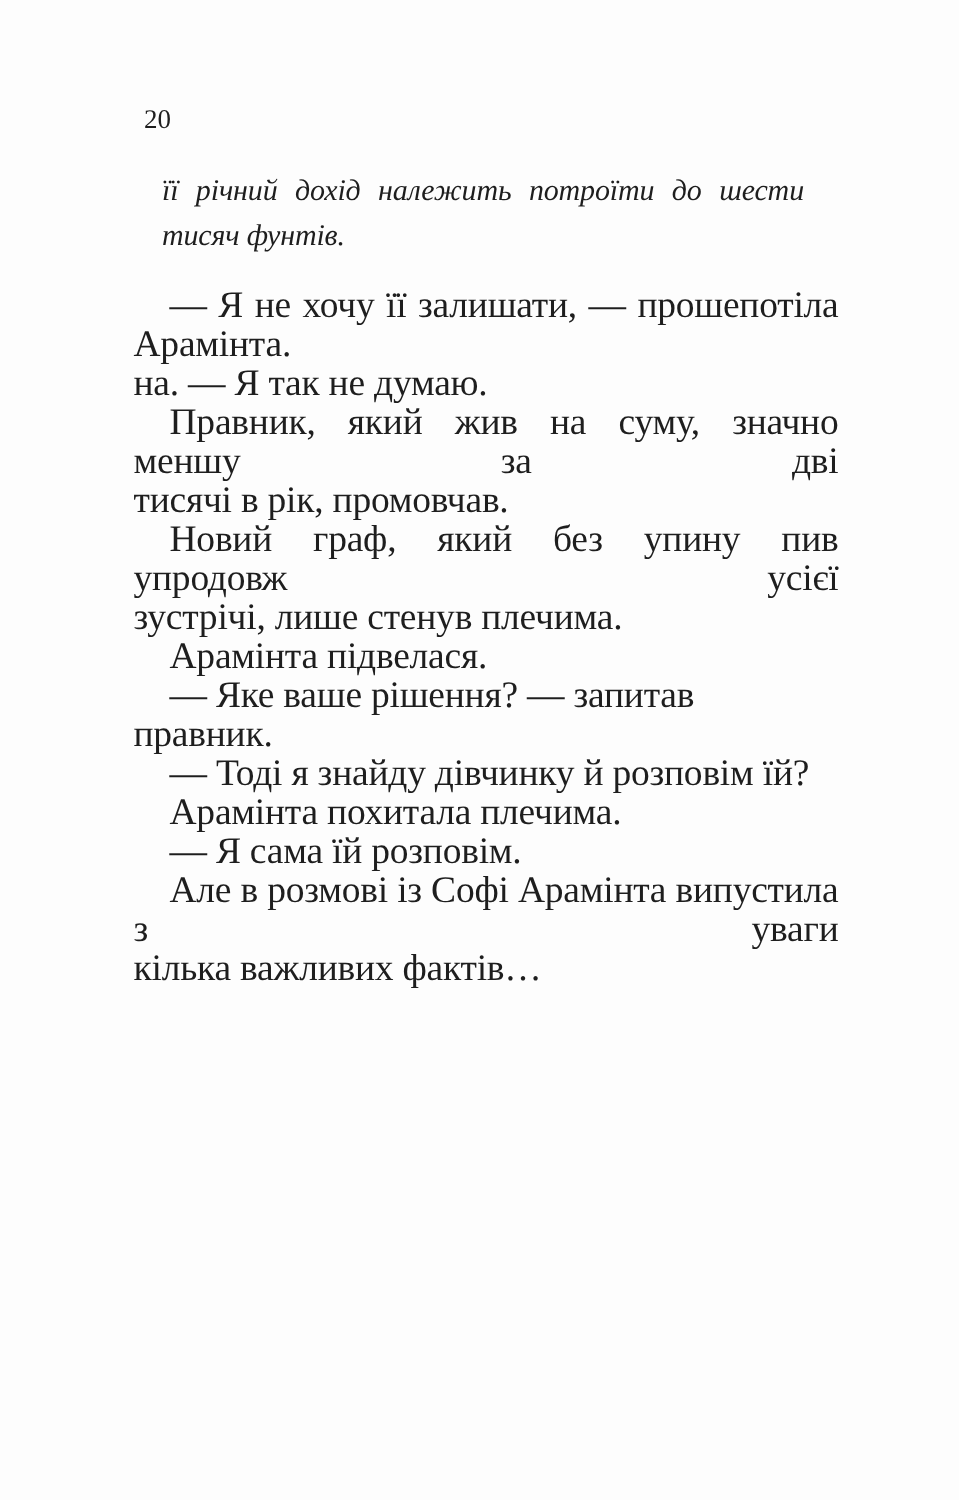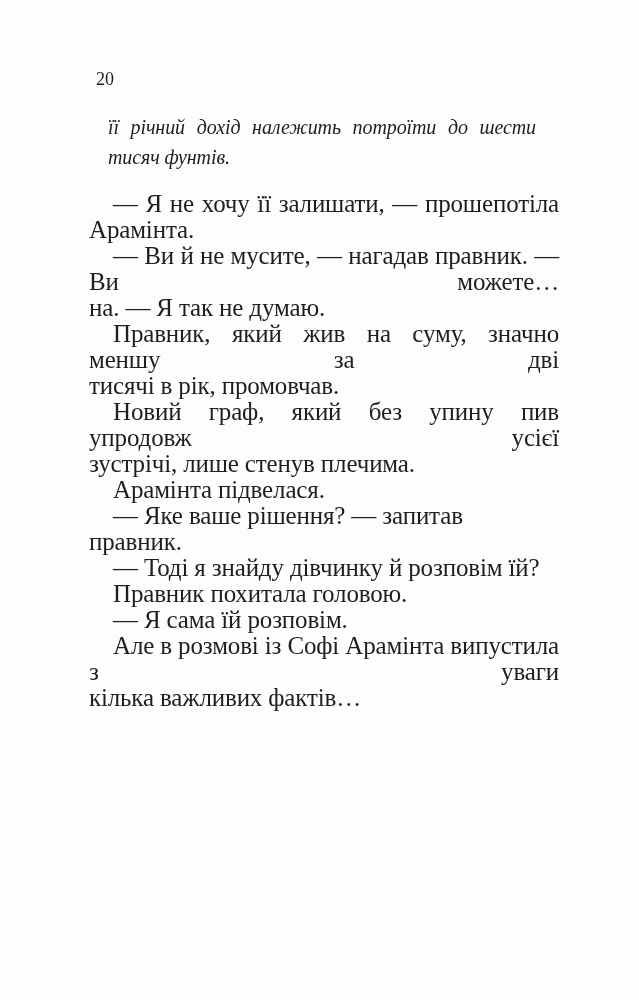--- a/index.html
+++ b/index.html
@@ -58,28 +58,27 @@
 
   <div class="page-number">20</div>
 
   <div class="quote">
     <div class="ln j">її річний дохід належить потроїти до шести</div>
     <div class="ln">тисяч фунтів.</div>
   </div>
 
   <div class="body-text">
     <div class="ln in j">— Я не хочу її залишати, — прошепотіла Арамінта.</div>
-    <div class="ln in j">— Ви й не мусите, — нагадав правник. — Ви можете…</div>
     <div class="ln">на. — Я так не думаю.</div>
     <div class="ln in j">Правник, який жив на суму, значно меншу за дві</div>
     <div class="ln">тисячі в рік, промовчав.</div>
     <div class="ln in j">Новий граф, який без упину пив упродовж усієї</div>
     <div class="ln">зустрічі, лише стенув плечима.</div>
     <div class="ln in">Арамінта підвелася.</div>
     <div class="ln in">— Яке ваше рішення? — запитав правник.</div>
     <div class="ln in">— Тоді я знайду дівчинку й розповім їй?</div>
-    <div class="ln in">Правник похитала головою.</div>
+    <div class="ln in">Арамінта похитала плечима.</div>
     <div class="ln in">— Я сама їй розповім.</div>
     <div class="ln in j">Але в розмові із Софі Арамінта випустила з уваги</div>
     <div class="ln">кілька важливих фактів…</div>
   </div>
 
 </div>
 
 </body></html>

